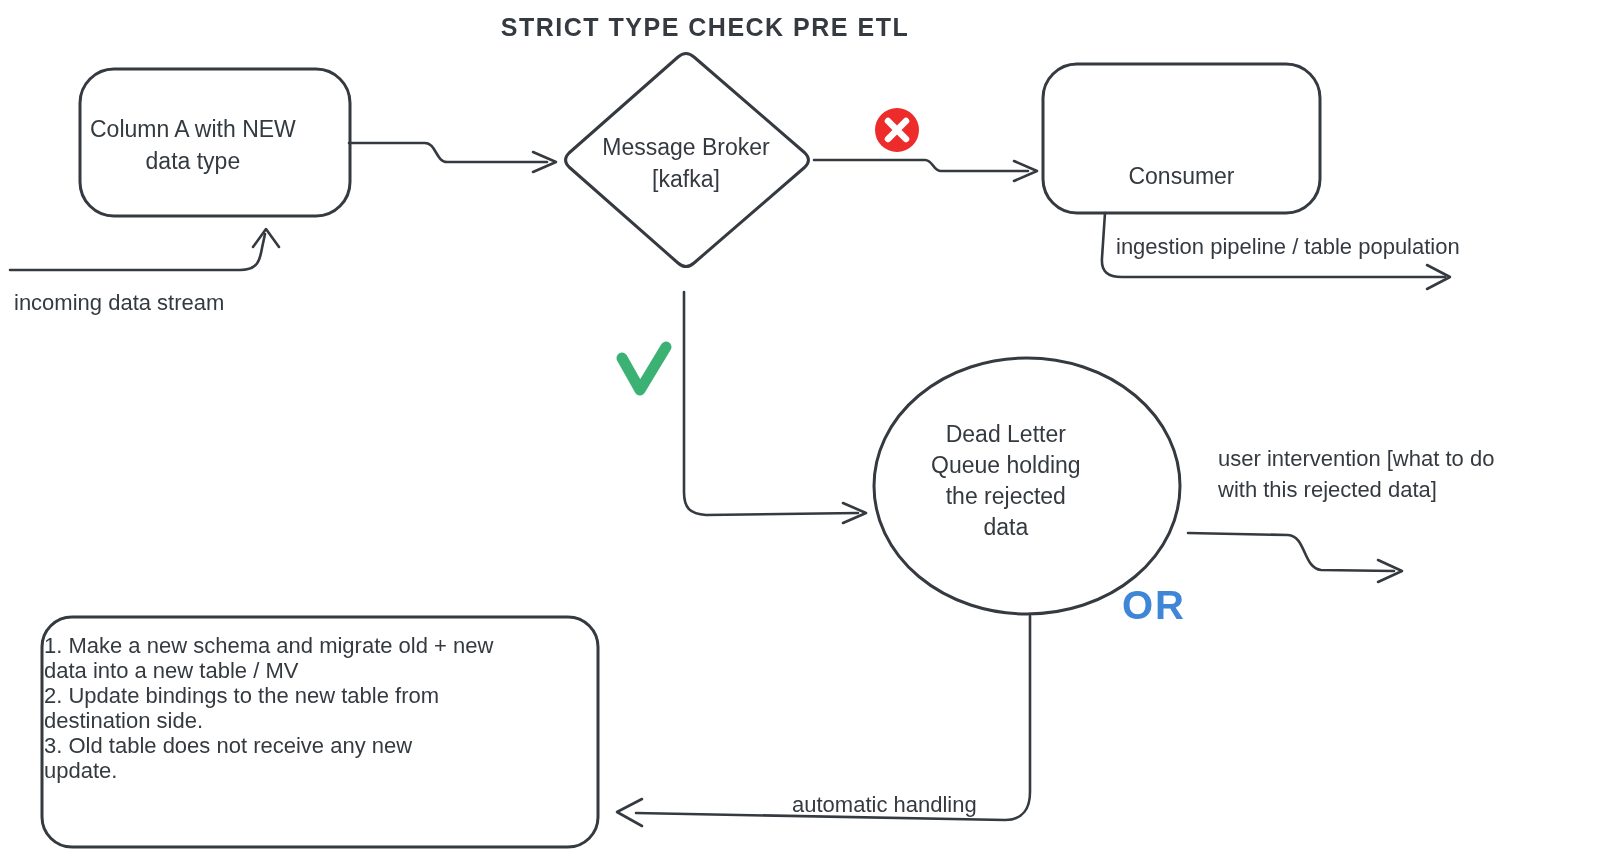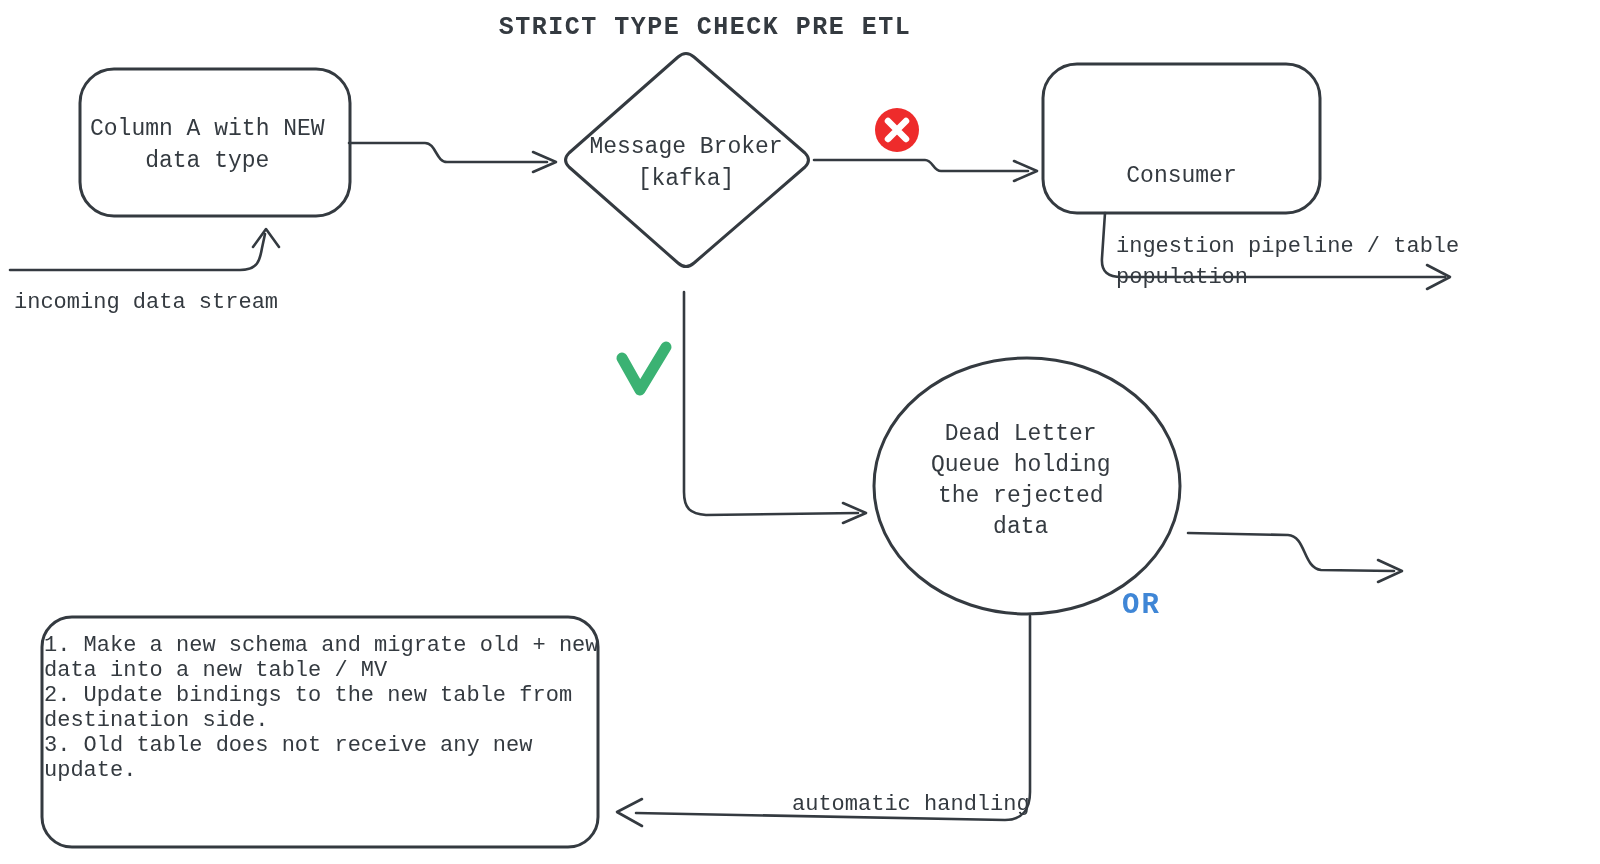--- a/index.html
+++ b/index.html
@@ -6,21 +6,21 @@
     --stroke:#343a40;
     --error_red:#ee2b2b;
     --success_green:#3bb273;
     --or_blue:#3f86d6;
   }
   html,body{margin:0;padding:0;background:#ffffff;}
   .canvas{
     position:relative;
     width:1600px;height:864px;
     background:#ffffff;
-    font-family:Liberation Mono, monospace;
+    font-family:Liberation Sans, sans-serif;
     color:var(--stroke);
     overflow:hidden;
   }
   .strokes{position:absolute;left:0;top:0;width:1600px;height:864px;}
   .label{
     position:absolute;
     white-space:pre-line;
     color:var(--stroke);
     line-height:31px;
     font-size:22px;
@@ -37,21 +37,21 @@
   .src-label{left:90px;top:113px;}
   .broker-label{left:566px;top:131px;width:240px;text-align:center;}
   .consumer-label{left:1043px;top:120px;width:277px;text-align:center;margin-top:40px;}
   .dlq-label{left:931px;top:419px;line-height:31px;}
   .incoming-label{left:14px;top:287px;}
   .ingestion-label{left:1116px;top:231px;}
   .ui-label{left:1218px;top:443px;}
   .auto-label{left:792px;top:770px;margin-top:19px;}
   .or-label{
     left:1122px;top:590px;
-    font-size:29px;font-weight:700;
+    font-size:40px;font-weight:700;
     color:var(--or_blue);
     letter-spacing:2px;
   }
   .steps-label{left:44px;top:633px;line-height:25px;}
   svg *{vector-effect:non-scaling-stroke;}
   .shape{fill:none;stroke:var(--stroke);stroke-width:3;stroke-linecap:round;stroke-linejoin:round;}
   .edge{fill:none;stroke:var(--stroke);stroke-width:2.6;stroke-linecap:round;stroke-linejoin:round;}
 </style>
 </head>
 <body>
@@ -138,16 +138,18 @@
 data</div>
   <div class="label steps-label">1. Make a new schema and migrate old + new
 data into a new table / MV
 2. Update bindings to the new table from
 destination side.
 3. Old table does not receive any new
 update.</div>
 
   <div class="label incoming-label">incoming data stream</div>
   <div class="label ingestion-label">ingestion pipeline / table population</div>
+  <div class="label ui-label">user intervention [what to do
+with this rejected data]</div>
   <div class="label or-label">OR</div>
   <div class="label auto-label">automatic handling</div>
 
 </div>
 
 </body></html>

